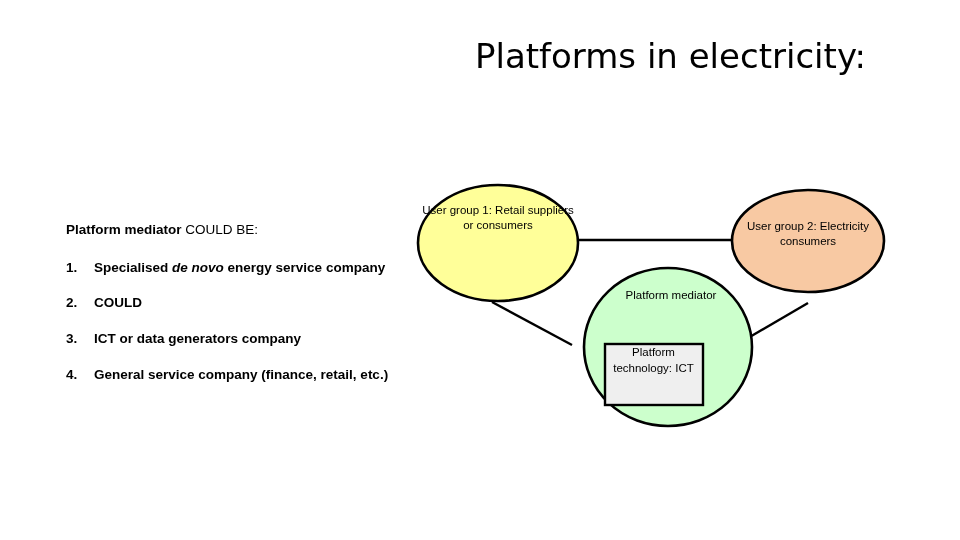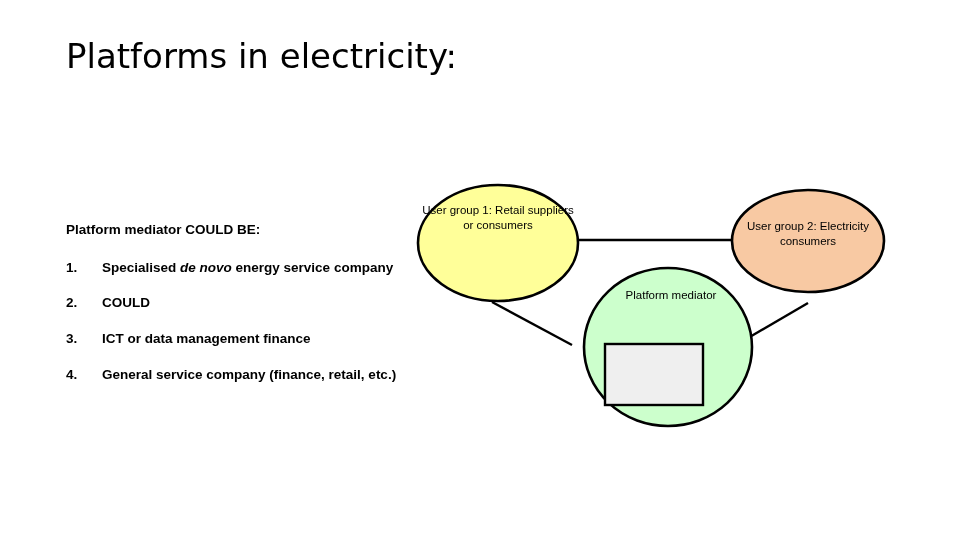--- a/index.html
+++ b/index.html
@@ -22,37 +22,37 @@
     left: 66px;
     top: 32px;
     width: 800px;
     font-family: "DejaVu Sans", sans-serif;
     font-size: 34px;
     font-weight: 400;
     line-height: 1.42;
     color: #000000;
     letter-spacing: 0px;
   }
-  #slide-title .tline { display: block; white-space: nowrap; }
+  #slide-title .tline { display: block; white-space: nowrap; text-align: right; }
 
   
   #left-column {
     position: absolute;
     left: 66px;
     top: 222px;
     width: 360px;
   }
   #mediator-heading {
     font-size: 13.5px;
     line-height: 1.25;
     margin-bottom: 19px;
     white-space: nowrap;
   }
   #mediator-heading .strong { font-weight: bold; }
-  #mediator-heading .normal { font-weight: bold; }
+  #mediator-heading .normal { font-weight: normal; }
 
   #mediator-list {
     list-style: none;
     margin: 0;
     padding: 0;
   }
   #mediator-list li {
     position: relative;
     padding-left: 28px;
     font-size: 13.5px;
@@ -60,21 +60,21 @@
     line-height: 1.45;
     margin-bottom: 16px;
   }
   #mediator-list li:last-child { margin-bottom: 0; }
   #mediator-list li .num {
     position: absolute;
     left: 0;
     top: 0;
     font-weight: bold;
   }
-  #mediator-list li .txt { display: block; margin-left: 8px; }
+  #mediator-list li .txt { display: block; }
   #mediator-list li .txt i { font-style: italic; font-weight: bold; }
 
   
   #diagram {
     position: absolute;
     left: 400px;
     top: 175px;
     width: 500px;
     height: 270px;
   }
@@ -114,21 +114,21 @@
     <li>
       <span class="num">1.</span>
       <span class="txt"><span>Specialised </span><i>de novo</i><span> energy service company</span></span>
     </li>
     <li>
       <span class="num">2.</span>
       <span class="txt">COULD</span>
     </li>
     <li>
       <span class="num">3.</span>
-      <span class="txt">ICT or data management finance</span>
+      <span class="txt">ICT or data generators company</span>
     </li>
     <li>
       <span class="num">4.</span>
       <span class="txt">General service company (finance, retail, etc.)</span>
     </li>
   </ol>
 </div>
 
 <div id="diagram">
 
@@ -148,13 +148,14 @@
 
     <rect x="205" y="169" width="98" height="61" fill="#EFEFEF" stroke="#000000" stroke-width="2.4"></rect>
   </svg>
 
   <div class="node-label" id="label-user-group-1">User group 1: Retail suppliers or consumers</div>
 
   <div class="node-label" id="label-user-group-2">User group 2: Electricity consumers</div>
 
   <div class="node-label" id="label-platform-mediator">Platform mediator</div>
 
+  <div class="node-label" id="label-platform-technology">Platform technology: ICT</div>
 </div>
 
 </body></html>

